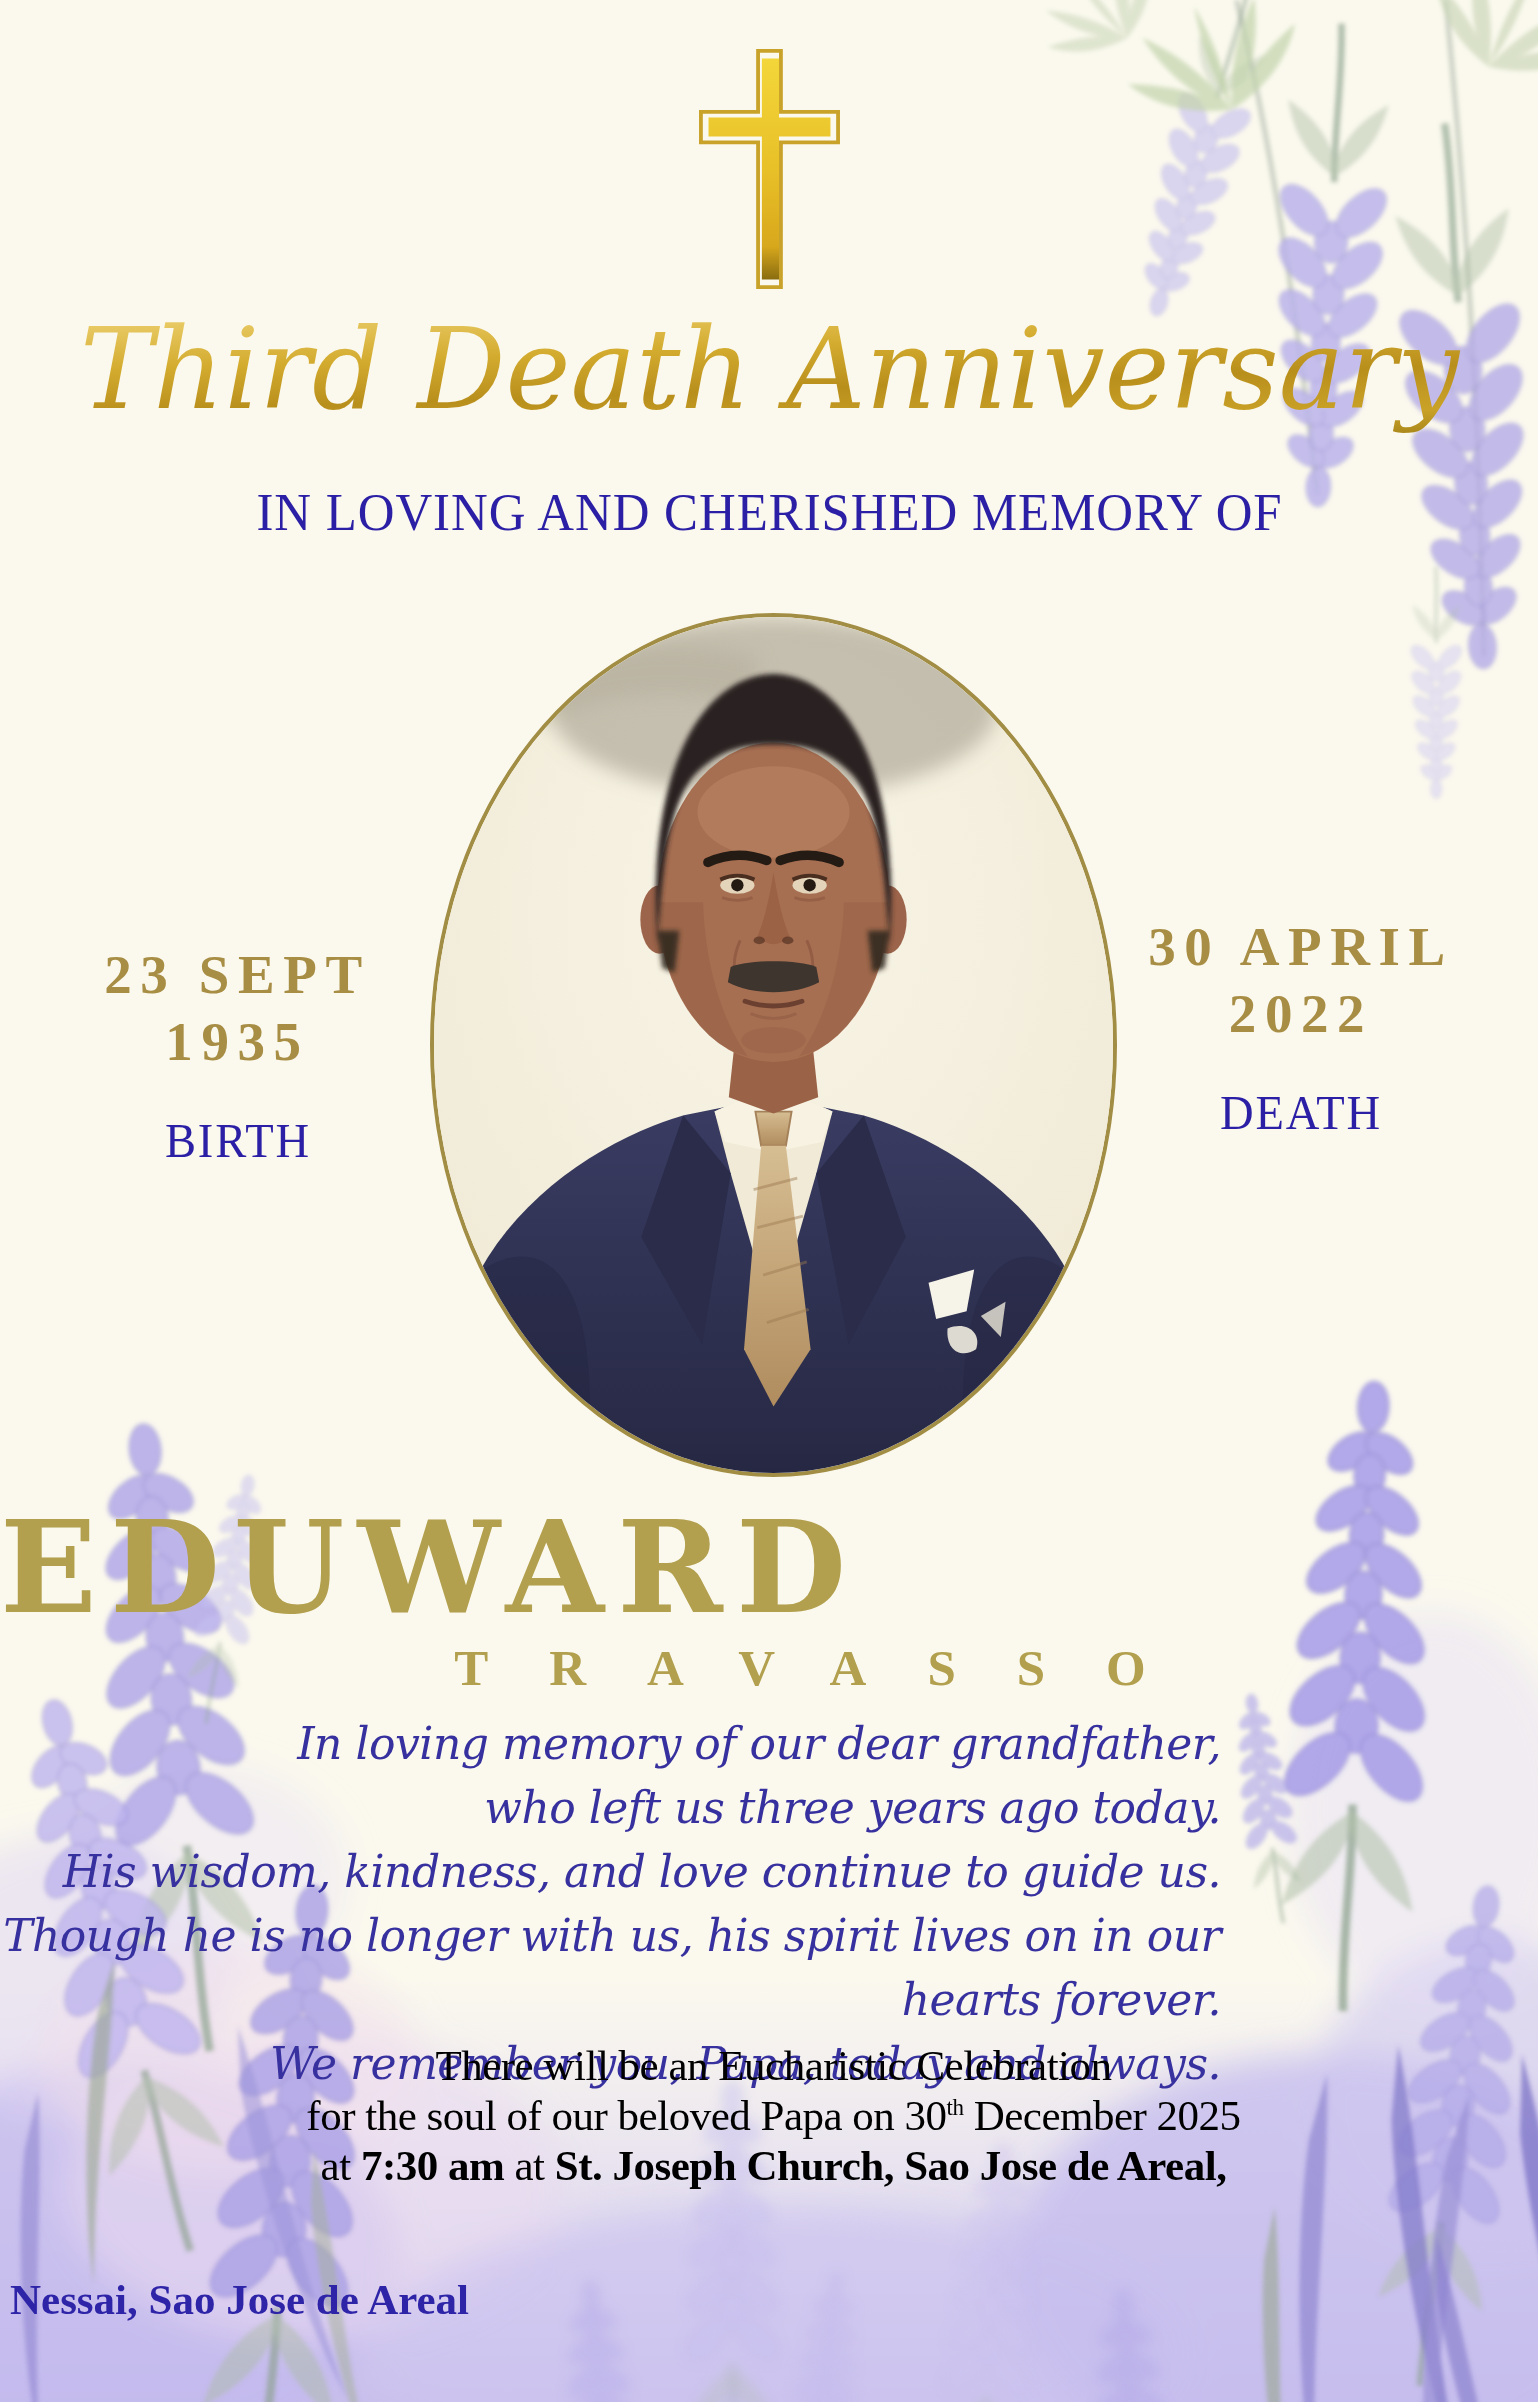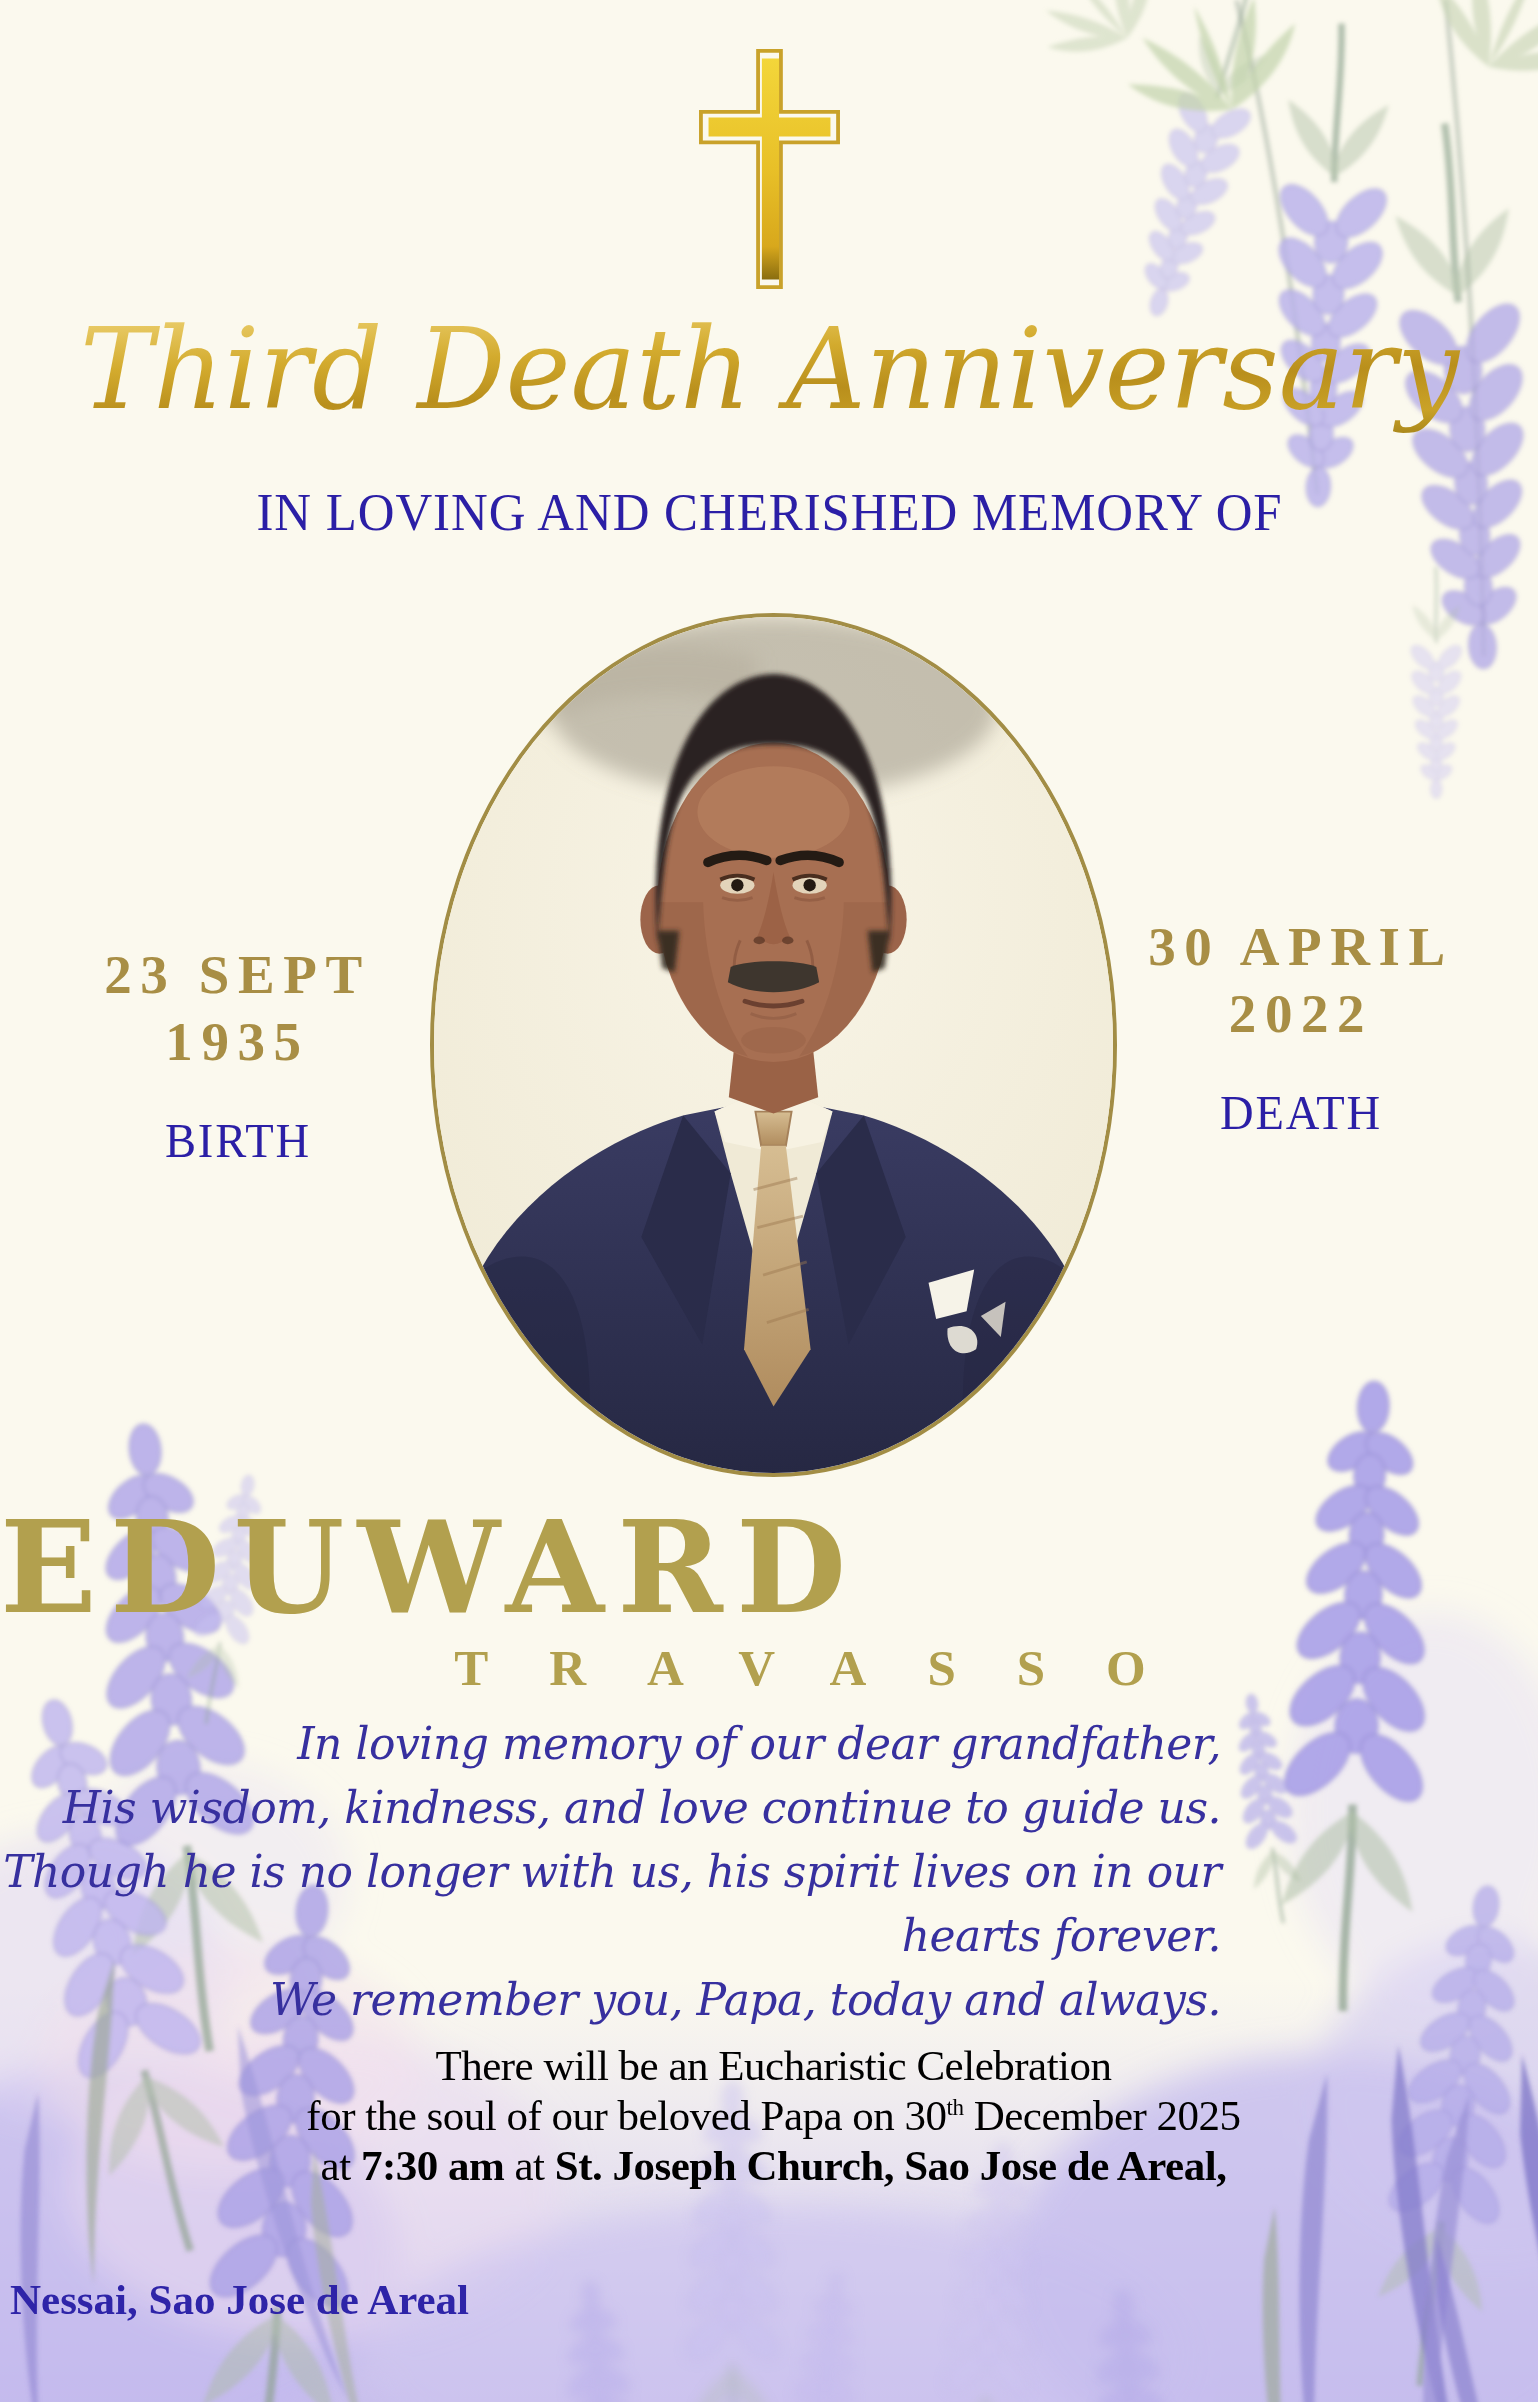--- a/index.html
+++ b/index.html
@@ -310,20 +310,21 @@
     <div class="date-gold">30 APRIL</div>
     <div class="date-gold">2022</div>
     <div class="date-label">DEATH</div>
   </div>
 
   <div class="layer name-first">EDUWARD</div>
   <div class="layer name-last">TRAVASSO</div>
 
   <div class="layer memorial">
     <div class="memorial-line">In loving memory of our dear grandfather,</div>
+    <div class="memorial-line">who left us three years ago today.</div>
     <div class="memorial-line">His wisdom, kindness, and love continue to guide us.</div>
     <div class="memorial-line">Though he is no longer with us, his spirit lives on in our hearts forever.</div>
     <div class="memorial-line">We remember you, Papa, today and always.</div>
   </div>
 
   <div class="layer event">
     <div class="event-line">There will be an Eucharistic Celebration</div>
     <div class="event-line"><span>for the soul of our beloved Papa on 30</span><sup>th</sup><span> December 2025</span></div>
     <div class="event-line"><span>at </span><span class="bold">7:30 am</span><span> at </span><span class="bold">St. Joseph Church, Sao Jose de Areal,</span></div>
   </div>

